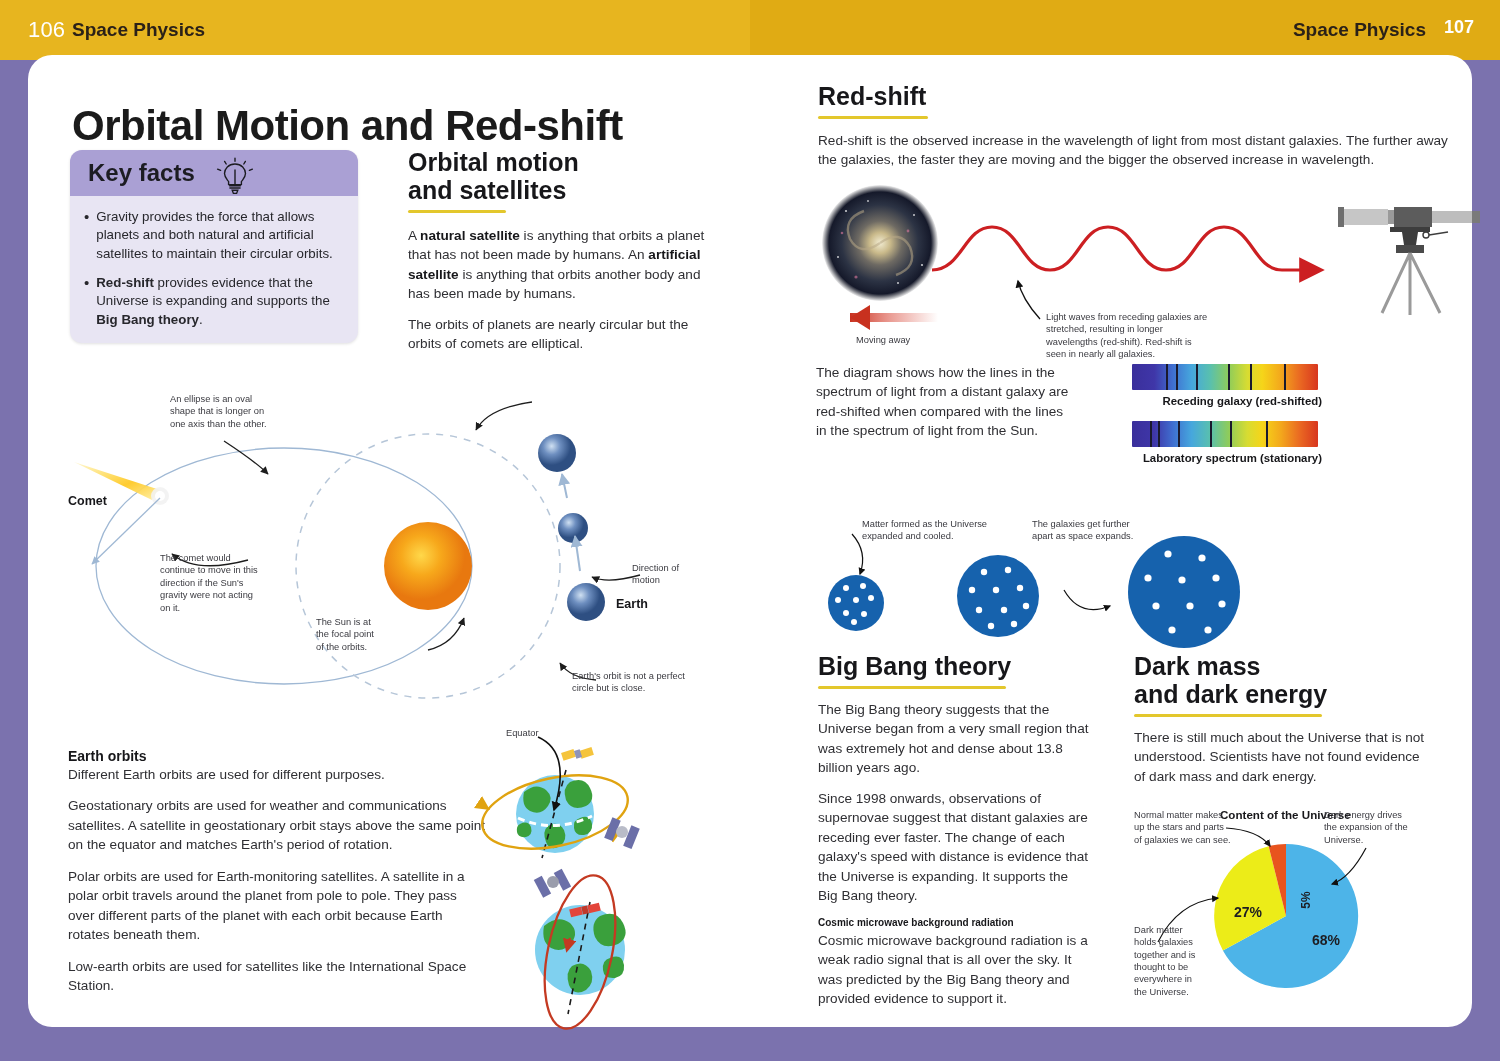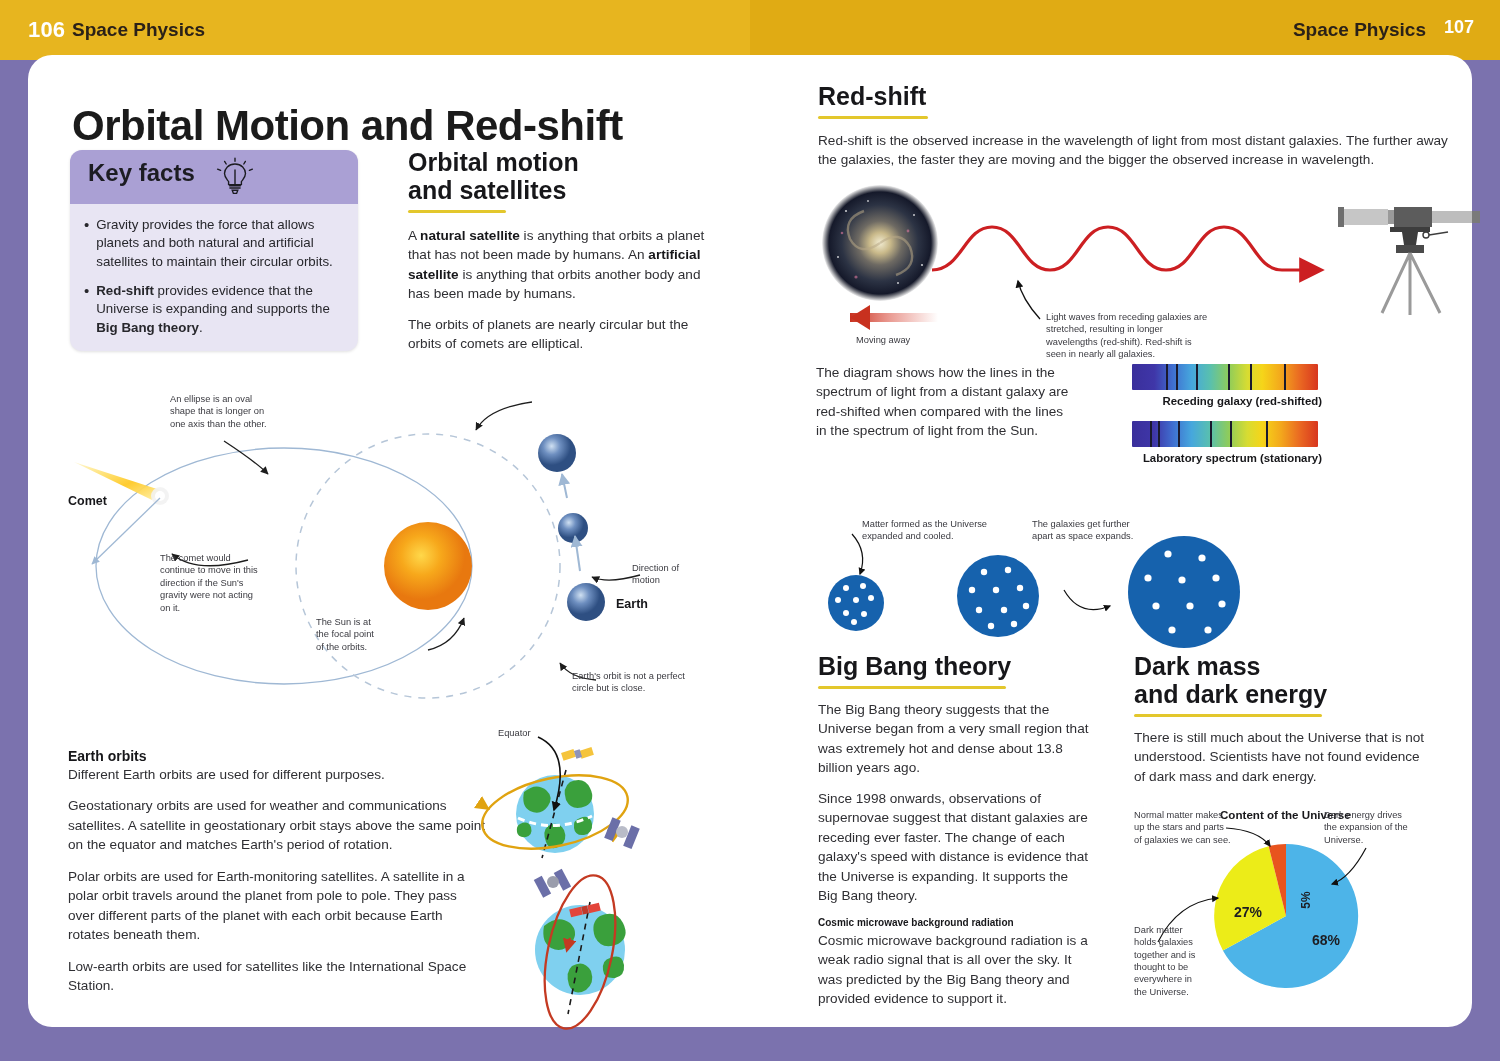--- a/index.html
+++ b/index.html
@@ -23,21 +23,21 @@
   .page-left {
     left: 28px; top: 55px; width: 722px; height: 972px;
     border-radius: 24px 0 0 24px;
   }
   .page-right {
     left: 750px; top: 55px; width: 722px; height: 972px;
     border-radius: 0 24px 24px 0;
   }
   .hdr-num-left {
     position:absolute; left:28px; top:17px;
-    font-size:22px; font-weight:700; color:#ffffff; letter-spacing:0.2px;text-align:right;
+    font-size:22px; font-weight:400; color:#ffffff; letter-spacing:0.2px;text-align:right;
   }
   .hdr-title-left {
     position:absolute; left:72px; top:19px;
     font-size:19px; font-weight:700; color:#2b2118;
   }
   .hdr-title-right {
     position:absolute; right:74px; top:19px;
     font-size:19px; font-weight:700; color:#2b2118;
   }
   .hdr-num-right {
@@ -51,21 +51,21 @@
     font-size:42px; font-weight:700; color:#1b1b1b; letter-spacing:-0.5px;margin-top:20px;
   }
 
   .keyfacts {
     position:absolute; left:70px; top:150px; width:288px;
     border-radius:12px; overflow:hidden;
     background:#e8e5f3;
     box-shadow:0 1px 3px rgba(0,0,0,0.12);
   }
   .keyfacts-head {
-    background:#aaa0d4; height:54px; position:relative;text-align:center;
+    background:#aaa0d4; height:46px; position:relative;text-align:center;
   }
   .keyfacts-head .kf-title {
     position:absolute; left:18px; top:9px;
     font-size:24px; font-weight:700; color:#1c1c22;
   }
   .bulb { position:absolute; left:142px; top:5px; }
   .keyfacts-body { padding:12px 16px 14px 14px; }
   .kf-item {
     display:flex; gap:7px; font-size:13.3px; line-height:1.38;
     color:#27272c; margin-bottom:11px;
@@ -326,21 +326,21 @@
           <rect x="76" y="155" width="9" height="20" fill="#6b6fa8" transform="rotate(-28 80 165)"></rect>
           <rect x="96" y="148" width="9" height="20" fill="#6b6fa8" transform="rotate(-28 100 158)"></rect>
           <circle cx="91" cy="160" r="6" fill="#9a9dac"></circle>
         </g>
         <g>
           <rect x="108" y="186" width="12" height="8" fill="#e3453a" transform="rotate(-14 114 190)"></rect>
           <rect x="126" y="182" width="12" height="8" fill="#e3453a" transform="rotate(-14 132 186)"></rect>
           <rect x="120" y="184" width="6" height="8" fill="#c0392b" transform="rotate(-14 123 188)"></rect>
         </g>
       </svg>
-      <div class="anno" style="position:absolute; left:36px; top:5px; color:#3a3a40;">Equator</div>
+      <div class="anno" style="position:absolute; left:44px; top:5px; color:#3a3a40;">Equator</div>
     </div>
   </div>
 
   <div class="page page-right">
 
     <div class="rs-sec" style="left:68px; top:27px; width:640px;">
       <div class="sec-head">Red-shift</div>
       <div class="rule"></div>
       <div class="body-text">Red-shift is the observed increase in the wavelength of light from most distant galaxies. The further away the galaxies, the faster they are moving and the bigger the observed increase in wavelength.</div>
     </div>

